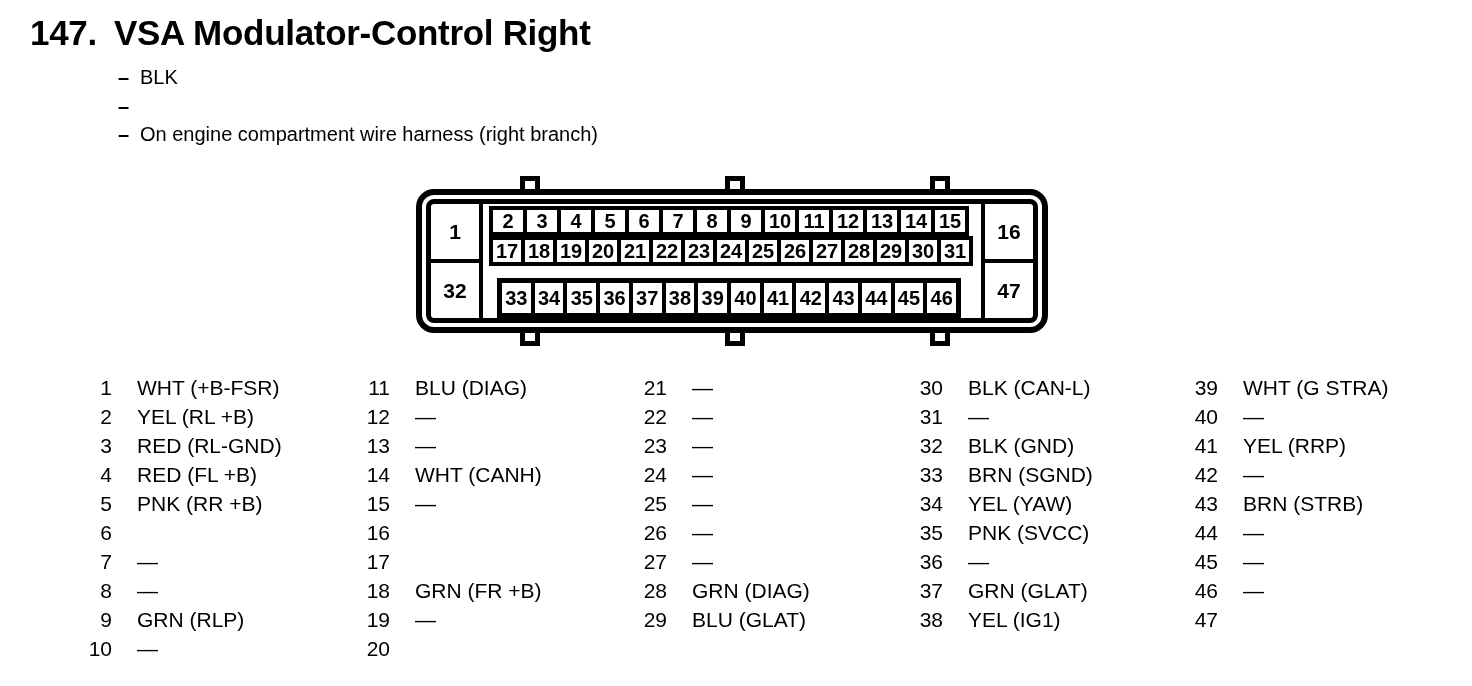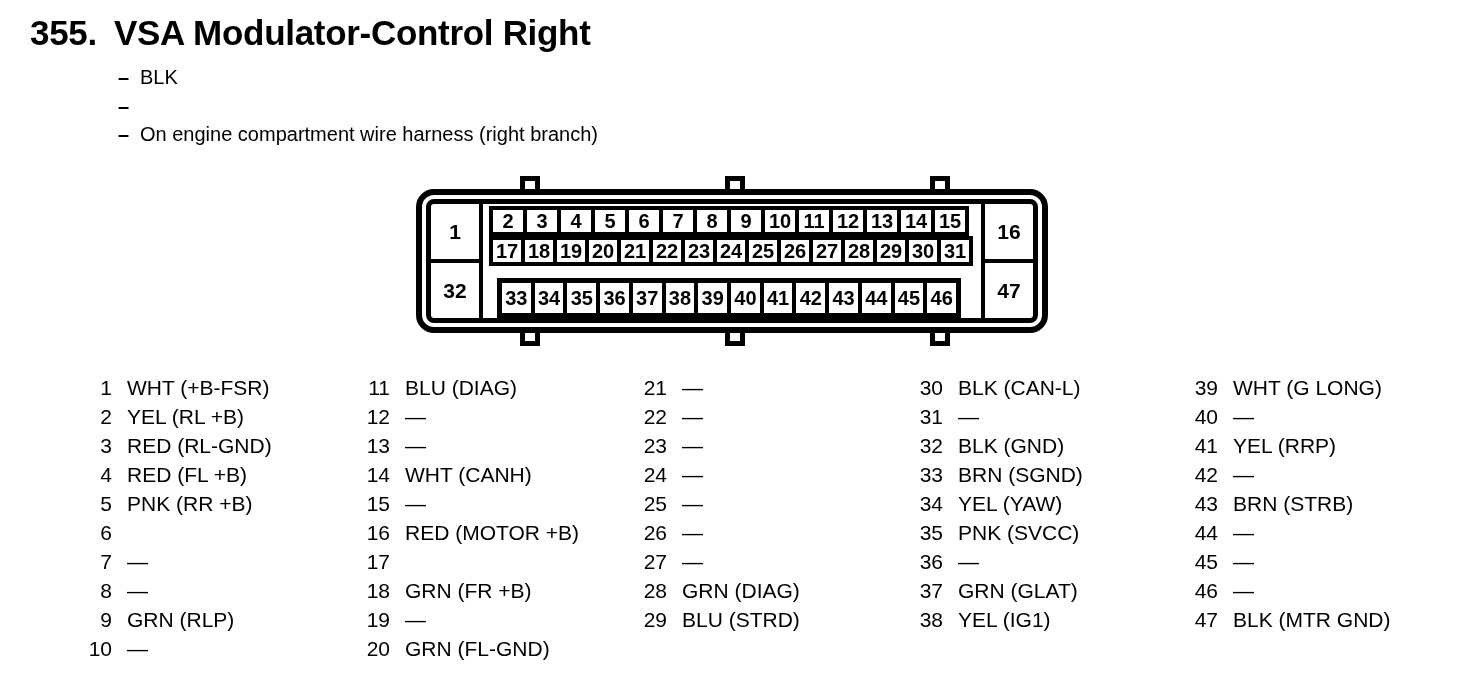--- a/index.html
+++ b/index.html
@@ -46,27 +46,27 @@
   .row-bottom{left:8px;right:12px;bottom:0;height:40px;border-width:5px;}
   .pcell{flex:1;display:flex;align-items:center;justify-content:center;
     font-weight:bold;font-size:20px;overflow:hidden;}
   .pcell + .pcell{border-left:4px solid #000;}
   
   .pin-col{position:absolute;top:373px;font-size:21px;line-height:29px;}
   .pin-col.c1{left:78px;}  .pin-col.c2{left:356px;} .pin-col.c3{left:633px;}
   .pin-col.c4{left:909px;} .pin-col.c5{left:1184px;}
   .pin-line{display:flex;white-space:nowrap;}
   .pin-num{width:34px;flex:none;text-align:right;}
-  .pin-label{margin-left:15px;}
+  .pin-label{margin-left:25px;}
 </style>
 </head>
 <body>
 
 <h1 class="title">
-  <span class="num">355.</span><span>VSA Modulator-Control Right</span>
+  <span class="num">147.</span><span>VSA Modulator-Control Right</span>
 </h1>
 
 <div class="bullets">
 
     <div class="bullet">
       <span class="dash">–</span>
       <span>BLK</span>
     </div>
 
     <div class="bullet">
@@ -233,40 +233,38 @@
       <span class="pin-label">WHT (CANH)</span>
     </div>
 
     <div class="pin-line">
       <span class="pin-num">15</span>
       <span class="pin-label">—</span>
     </div>
 
     <div class="pin-line">
       <span class="pin-num">16</span>
-      <span class="pin-label">RED (MOTOR +B)</span>
     </div>
 
     <div class="pin-line">
       <span class="pin-num">17</span>
     </div>
 
     <div class="pin-line">
       <span class="pin-num">18</span>
       <span class="pin-label">GRN (FR +B)</span>
     </div>
 
     <div class="pin-line">
       <span class="pin-num">19</span>
       <span class="pin-label">—</span>
     </div>
 
     <div class="pin-line">
       <span class="pin-num">20</span>
-      <span class="pin-label">GRN (FL-GND)</span>
     </div>
   </div>
 <div class="pin-col c3">
 
     <div class="pin-line">
       <span class="pin-num">21</span>
       <span class="pin-label">—</span>
     </div>
 
     <div class="pin-line">
@@ -299,21 +297,21 @@
       <span class="pin-label">—</span>
     </div>
 
     <div class="pin-line">
       <span class="pin-num">28</span>
       <span class="pin-label">GRN (DIAG)</span>
     </div>
 
     <div class="pin-line">
       <span class="pin-num">29</span>
-      <span class="pin-label">BLU (STRD)</span>
+      <span class="pin-label">BLU (GLAT)</span>
     </div>
   </div>
 <div class="pin-col c4">
 
     <div class="pin-line">
       <span class="pin-num">30</span>
       <span class="pin-label">BLK (CAN-L)</span>
     </div>
 
     <div class="pin-line">
@@ -353,21 +351,21 @@
 
     <div class="pin-line">
       <span class="pin-num">38</span>
       <span class="pin-label">YEL (IG1)</span>
     </div>
   </div>
 <div class="pin-col c5">
 
     <div class="pin-line">
       <span class="pin-num">39</span>
-      <span class="pin-label">WHT (G LONG)</span>
+      <span class="pin-label">WHT (G STRA)</span>
     </div>
 
     <div class="pin-line">
       <span class="pin-num">40</span>
       <span class="pin-label">—</span>
     </div>
 
     <div class="pin-line">
       <span class="pin-num">41</span>
       <span class="pin-label">YEL (RRP)</span>
@@ -393,15 +391,14 @@
       <span class="pin-label">—</span>
     </div>
 
     <div class="pin-line">
       <span class="pin-num">46</span>
       <span class="pin-label">—</span>
     </div>
 
     <div class="pin-line">
       <span class="pin-num">47</span>
-      <span class="pin-label">BLK (MTR GND)</span>
     </div>
   </div>
 
 </body></html>

